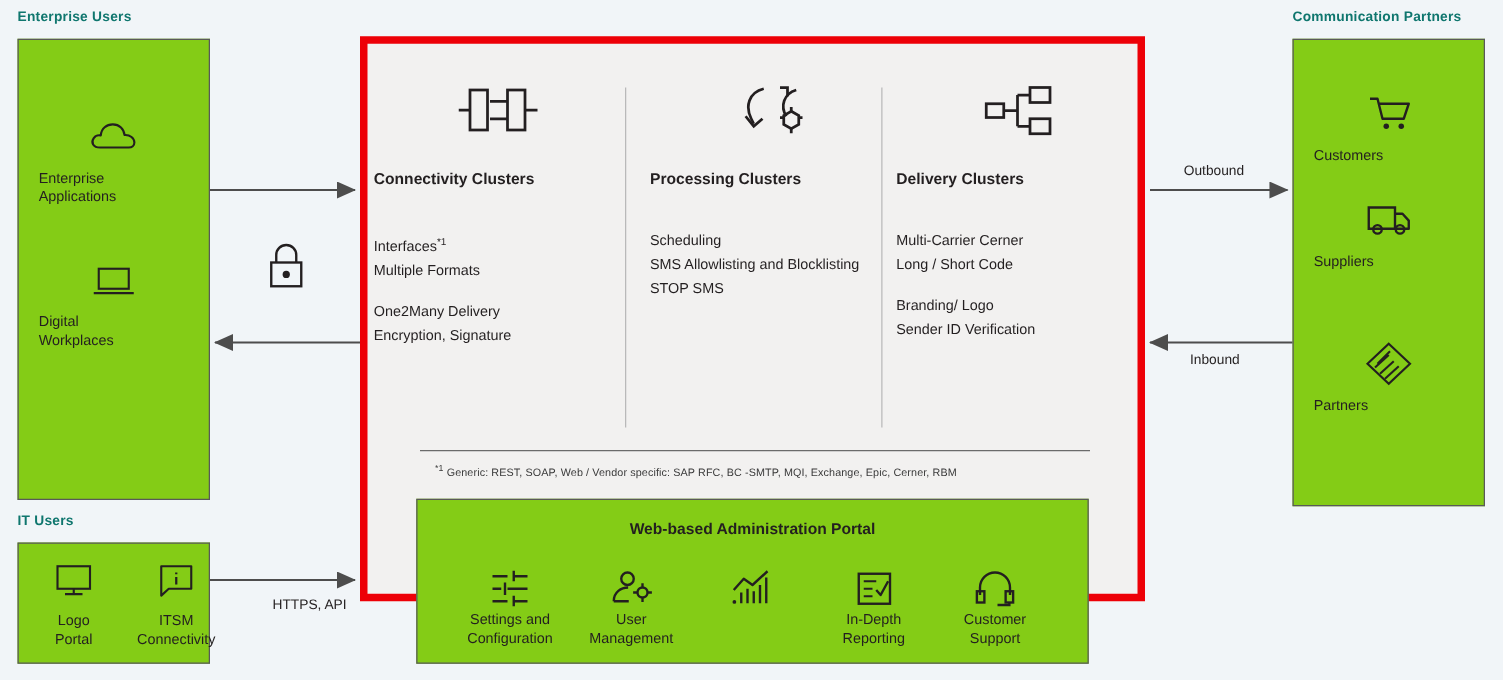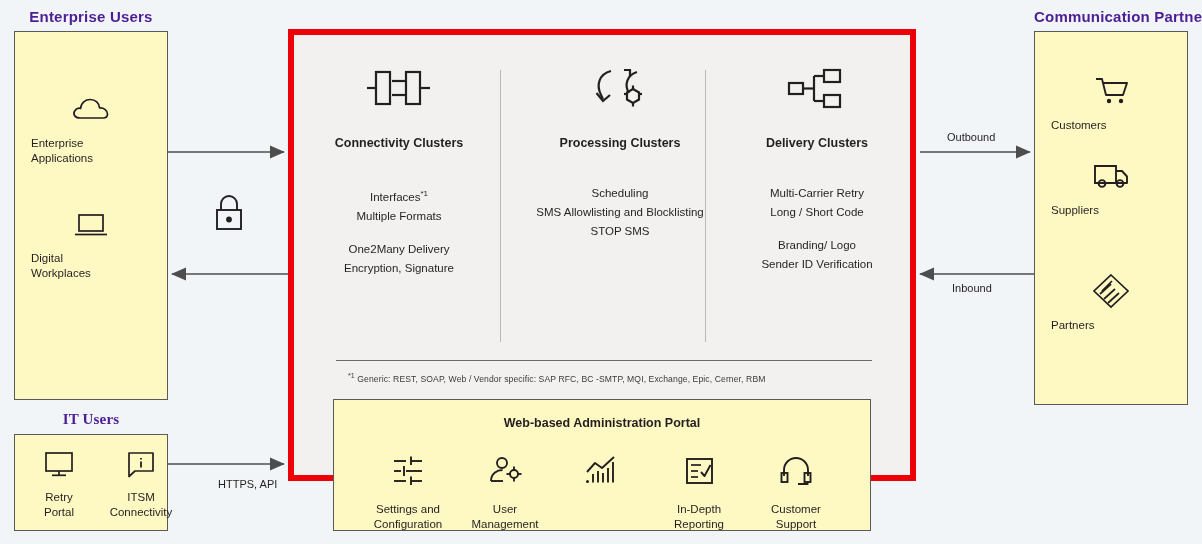--- a/index.html
+++ b/index.html
@@ -11,59 +11,59 @@
     position:relative;
     overflow:hidden;
   }
   .stage { position:absolute; inset:0; }
 
   
   .abs { position:absolute; }
 
   
   .group-caption {
-    font-size:15px; font-weight:bold; text-align:center;
-    color:#4c1d95; letter-spacing:.2px; white-space:nowrap;
+    font-size:11px; font-weight:bold; text-align:left;
+    color:#0f766e; letter-spacing:.2px; white-space:nowrap;
   }
 
   
   .panel-box {
-    background:#fef9c3;
+    background:#84cc16;
     border:1.6px solid #595959;
   }
 
   
   .red-frame {
     border:6px solid #ed0007;
     background:#f2f1f0;
   }
 
   
   .cluster-col {
-    position:absolute; top:58px; width:200px; text-align:center;
+    position:absolute; top:58px; width:200px; text-align:left;
   }
   .cluster-icon { height:62px; display:flex; align-items:center; justify-content:center; }
   .cluster-title {
     font-size:12.5px; font-weight:bold; margin-top:16px; white-space:nowrap;
   }
   .cluster-lines { margin-top:34px; font-size:11.5px; line-height:19px; }
   .cluster-lines .gap { height:14px; }
   .vdivider { position:absolute; top:70px; width:1px; height:272px; background:#b9b9b9; }
 
   
   .footnote-rule { position:absolute; height:1.4px; background:#6b6b6b; }
   .footnote-text { position:absolute; font-size:8.6px; color:#3a3a3a; white-space:nowrap; letter-spacing:.1px;}
   .footnote-text sup { font-size:7px; vertical-align:super; }
 
   
   .portal-title { font-size:12.5px; font-weight:bold; text-align:center; }
   .portal-items { display:flex; justify-content:space-between; padding:0 26px; margin-top:18px; }
   .portal-item { width:96px; text-align:center; }
   .portal-item .pi-icon { height:40px; display:flex; align-items:flex-end; justify-content:center; }
-  .portal-item .pi-label { font-size:11.5px; line-height:15px; margin-top:14px; }
+  .portal-item .pi-label { font-size:11.5px; line-height:15px; margin-top:1px; }
 
   
   .entity { position:absolute; width:120px; text-align:left; }
   .entity .e-icon { height:42px; display:flex; align-items:center; justify-content:center; }
   .entity .e-label { font-size:11.5px; line-height:15px; margin-top:6px; }
 
   .itsm-pair { position:absolute; display:flex; gap:14px; }
   .itsm-item { width:68px; text-align:center; }
   .itsm-item .e-icon { height:40px; display:flex; align-items:center; justify-content:center; }
   .itsm-item .e-label { font-size:11.5px; line-height:15px; margin-top:6px; }
@@ -100,35 +100,35 @@
         <rect x="8" y="6" width="24" height="16" fill="none" stroke="#231f20" stroke-width="1.7"></rect>
         <line x1="4" y1="25.5" x2="36" y2="25.5" stroke="#231f20" stroke-width="1.7"></line>
       </svg>
     </div>
     <div class="e-label">
       <span>Digital</span><br>
       <span>Workplaces</span>
     </div>
   </div>
 
-  <div class="abs group-caption" style="left:14px; top:411px; width:154px;font-family:Liberation Serif, serif;">IT Users</div>
+  <div class="abs group-caption" style="left:14px; top:411px; width:154px;">IT Users</div>
 
   <div class="abs panel-box" style="left:14px; top:434px; width:154px; height:97px;"></div>
 
   <div class="itsm-pair" style="left:25px; top:444px;">
     <div class="itsm-item">
       <div class="e-icon">
         <svg width="36" height="30" viewBox="0 0 36 30">
           <rect x="5" y="4" width="26" height="18" fill="none" stroke="#231f20" stroke-width="1.7"></rect>
           <line x1="18" y1="22" x2="18" y2="26" stroke="#231f20" stroke-width="1.7"></line>
           <line x1="11" y1="26.3" x2="25" y2="26.3" stroke="#231f20" stroke-width="1.7"></line>
         </svg>
       </div>
       <div class="e-label">
-        <span>Retry</span><br>
+        <span>Logo</span><br>
         <span>Portal</span>
       </div>
     </div>
     <div class="itsm-item">
       <div class="e-icon">
         <svg width="36" height="30" viewBox="0 0 36 30">
           <path d="M6 4 H30 V22 H12 L6 27.5 Z" fill="none" stroke="#231f20" stroke-width="1.7" stroke-linejoin="round"></path>
           <line x1="18" y1="9" x2="18" y2="10.4" stroke="#231f20" stroke-width="1.8"></line>
           <line x1="18" y1="12.6" x2="18" y2="18.5" stroke="#231f20" stroke-width="1.8"></line>
         </svg>
@@ -208,21 +208,21 @@
         <rect x="44" y="7" width="16" height="12" fill="none" stroke="#231f20" stroke-width="2.2"></rect>
         <rect x="44" y="32" width="16" height="12" fill="none" stroke="#231f20" stroke-width="2.2"></rect>
         <line x1="23" y1="25.5" x2="34" y2="25.5" stroke="#231f20" stroke-width="2.2"></line>
         <line x1="34" y1="13" x2="34" y2="38" stroke="#231f20" stroke-width="2.2"></line>
         <line x1="34" y1="13" x2="44" y2="13" stroke="#231f20" stroke-width="2.2"></line>
         <line x1="34" y1="38" x2="44" y2="38" stroke="#231f20" stroke-width="2.2"></line>
       </svg>
     </div>
     <div class="cluster-title">Delivery Clusters</div>
     <div class="cluster-lines">
-      <div>Multi-Carrier Retry</div>
+      <div>Multi-Carrier Cerner</div>
       <div>Long / Short Code</div>
       <div class="gap"></div>
       <div>Branding/ Logo</div>
       <div>Sender ID Verification</div>
     </div>
   </div>
 
   <div class="footnote-rule" style="left:336px; top:360px; width:536px;"></div>
   <div class="footnote-text" style="left:348px; top:372px;">
     <sup>*1</sup>

